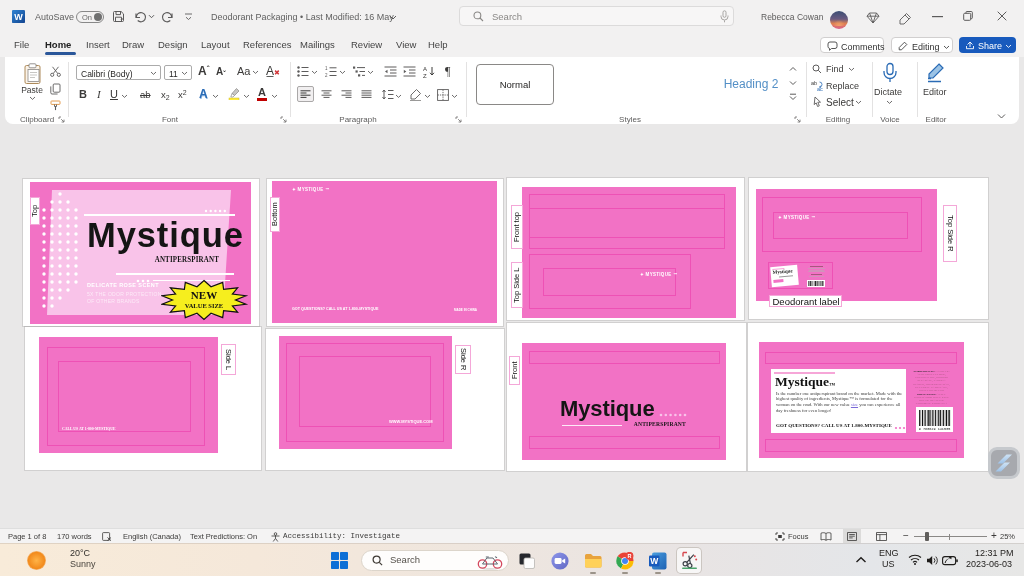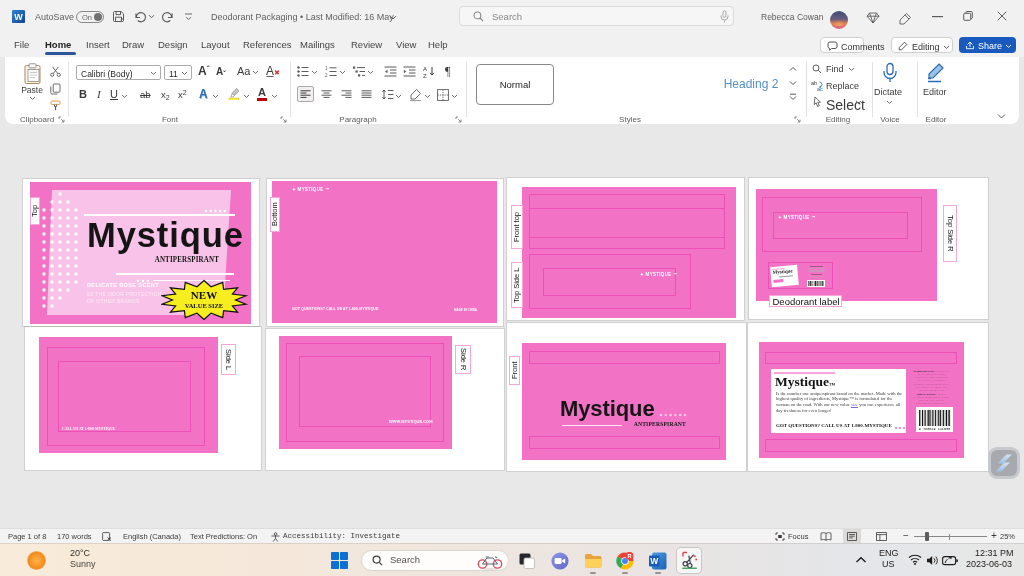--- a/index.html
+++ b/index.html
@@ -125,21 +125,21 @@
     <span class="abs" style="left:122px;top:6px;">Draw</span>
     <span class="abs" style="left:158px;top:6px;">Design</span>
     <span class="abs" style="left:201px;top:6px;">Layout</span>
     <span class="abs" style="left:243px;top:6px;">References</span>
     <span class="abs" style="left:300px;top:6px;">Mailings</span>
     <span class="abs" style="left:351px;top:6px;">Review</span>
     <span class="abs" style="left:396px;top:6px;">View</span>
     <span class="abs" style="left:428px;top:6px;">Help</span>
   </div>
 
-  <div class="abs" style="left:820px;top:3.5px;width:44px;height:16px;background:#fff;border:1px solid #d1cfcf;border-radius:4px;">
+  <div class="abs" style="left:820px;top:3.5px;width:64px;height:16px;background:#fff;border:1px solid #d1cfcf;border-radius:4px;">
     <svg class="abs" style="left:6px;top:3.5px" width="11" height="10" viewBox="0 0 11 10" fill="none" stroke="#444" stroke-width="0.9">
       <path d="M1 3 a2 2 0 0 1 2-2 h5 a2 2 0 0 1 2 2 v2.5 a2 2 0 0 1-2 2 h-3.5 L2.5 9.3 V7.4 A2 2 0 0 1 1 5.5 z"></path>
     </svg>
     <span class="abs" style="left:20px;top:4px;font-size:9px;color:#333;">Comments</span>
   </div>
 
   <div class="abs" style="left:891px;top:3.5px;width:62px;height:16px;background:#fff;border:1px solid #d1cfcf;border-radius:4px;">
     <svg class="abs" style="left:6px;top:3.5px" width="10" height="10" viewBox="0 0 10 10" fill="none" stroke="#444" stroke-width="0.9">
       <path d="M6.5 1.2 l2.3 2.3 L3.5 8.8 H1.2 V6.5 z"></path>
     </svg>
@@ -362,21 +362,21 @@
     </svg>
   <svg class="abs" style="left:811px;top:80px" width="12" height="11" viewBox="0 0 12 11">
     <text x="0" y="5" font-size="5.5" fill="#3b3a39" font-family="Liberation Sans">ab</text>
     <text x="6" y="10.5" font-size="5.5" fill="#2a6bb5" font-family="Liberation Sans">ac</text>
     <path d="M8.5 2 a2.5 2.5 0 0 1 0 5 l1.2-1 m-1.2 1 l1.4 0.8" stroke="#2a6bb5" stroke-width="0.8" fill="none"></path>
   </svg>
   <span class="abs" style="left:826px;top:81px;font-size:9px;color:#3b3a39;">Replace</span>
   <svg class="abs" style="left:813px;top:96px" width="9" height="11" viewBox="0 0 9 11" fill="none" stroke="#5c5b5b" stroke-width="0.9">
       <path d="M2 1 L7.5 6.2 H4.8 L6.3 9.8 L4.6 10.5 L3.2 6.9 L1.2 8.6 z"></path>
     </svg>
-  <span class="abs" style="left:826px;top:97px;font-size:14px;color:#3b3a39;">Select</span>
+  <span class="abs" style="left:826px;top:97px;font-size:10px;color:#3b3a39;">Select</span>
   <svg class="abs" style="left:855px;top:100px" width="7" height="5" viewBox="0 0 7 5" fill="none" stroke="#5c5b5b" stroke-width="0.9">
       <path d="M1 1 l2.5 2.4 L6 1"></path>
     </svg>
   <div class="glabel" style="left:808px;width:60px;">Editing</div>
   <div class="sep" style="left:872px;"></div>
 
   <svg class="abs" style="left:882px;top:62px" width="16" height="22" viewBox="0 0 16 22" fill="none" stroke="#2a6bb5" stroke-width="1.3">
     <rect x="5" y="1.5" width="6" height="11" rx="3"></rect>
       <path d="M2 9 v1.5 a6 6 0 0 0 12 0 V9 M8 16.5 v3.5"></path>
   </svg>

